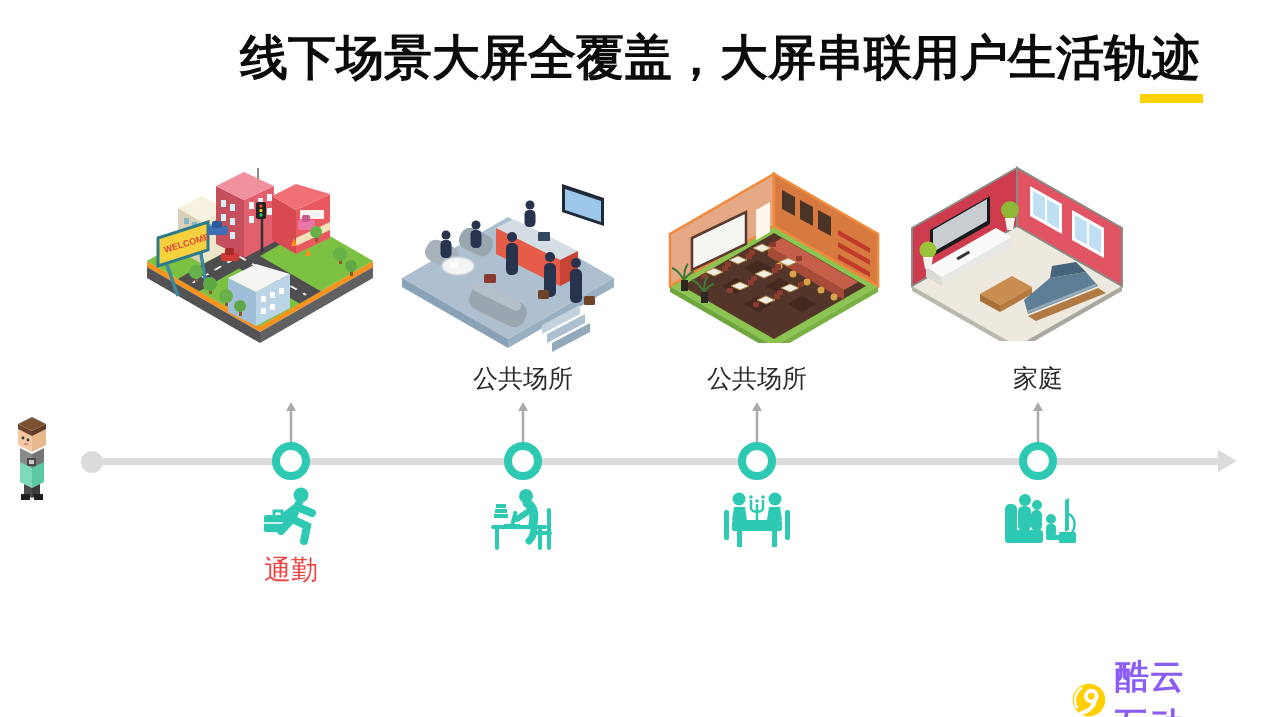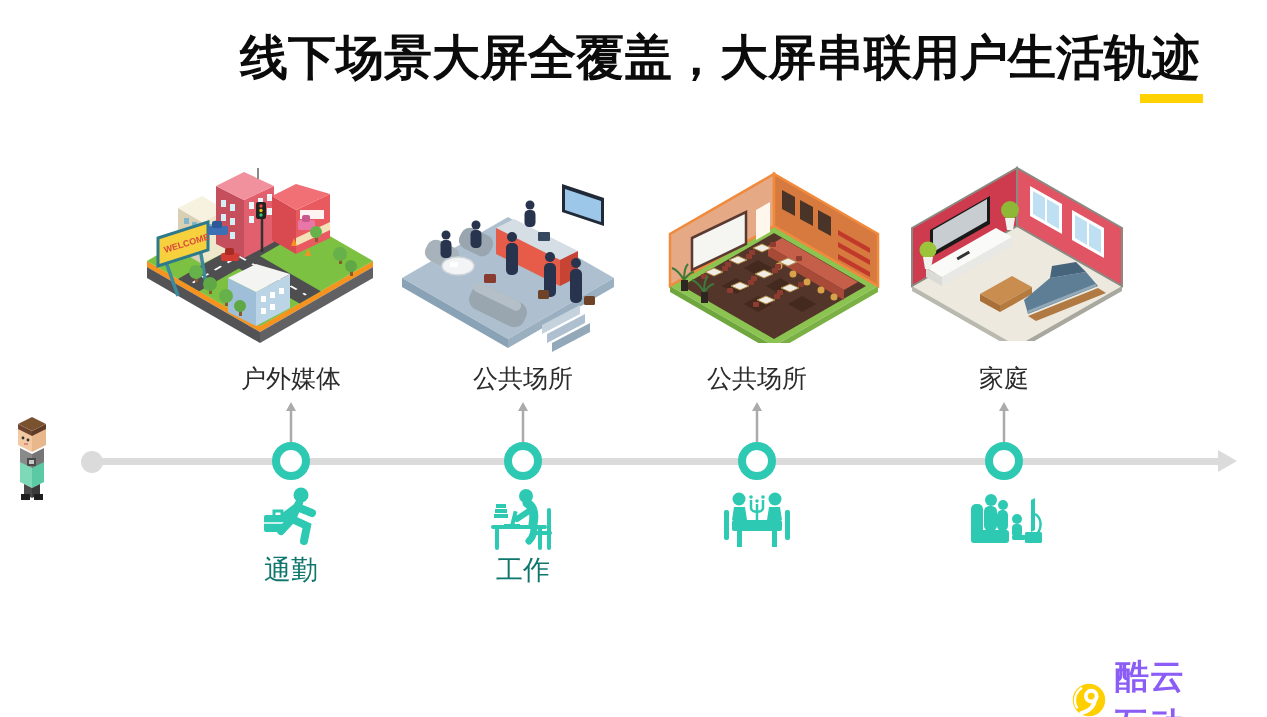--- a/index.html
+++ b/index.html
@@ -29,21 +29,21 @@
 
   
   .stop { position:absolute; top:362px; width:160px; height:225px; z-index:2; }
   .stop .location { position:absolute; top:0; left:0; width:160px; text-align:center;
     font-size:25px; color:#2b2b2b; }
   .stop .connector { position:absolute; top:40px; left:74px; }
   .stop .ring { position:absolute; top:80px; left:61px; width:38px; height:38px; border-radius:50%;
     background:#ffffff; border:8px solid #2EC9B2; }
   .stop .act-icon { position:absolute; top:124px; left:45px; }
   .stop .activity { position:absolute; top:190px; left:0; width:160px; text-align:center;
-    font-size:27px; color:#0f766e;font-family:Liberation Serif, serif; }
+    font-size:27px; color:#ef4444;font-family:Liberation Serif, serif; }
 
   
   .walker { position:absolute; left:8px; top:414px; z-index:2; }
 
   
   .logo { position:absolute; left:1072px; top:652px; display:flex; align-items:center; gap:9px; }
   .logo .logo-text { font-size:34px; font-weight:700; color:#8b5cf6; letter-spacing:1px; line-height:48px; }
 </style>
 </head>
 <body>
@@ -345,21 +345,20 @@
       <rect x="21" y="46" width="5" height="4" fill="#C9C9C9"></rect>
     <polygon points="12,48 24,54 24,74 12,68" fill="#7ED9B8"></polygon>
     <polygon points="24,54 36,48 36,68 24,74" fill="#5BC9A4"></polygon>
     <polygon points="16,70 24,74 24,84 16,80" fill="#4A4A4A"></polygon>
     <polygon points="24,74 32,70 32,80 24,84" fill="#3A3A3A"></polygon>
     <rect x="13" y="80" width="9" height="6" fill="#1E1E1E"></rect>
       <rect x="26" y="80" width="9" height="6" fill="#1E1E1E"></rect>
   </svg>
 
   <div class="stop" style="left:211px">
-    <div class="location">户外媒体</div>
     <svg class="connector" width="12" height="40" viewBox="0 0 12 40">
       <polygon points="6,0 11,9 1,9" fill="#ABABAB"></polygon>
         <line x1="6" y1="8" x2="6" y2="40" stroke="#ABABAB" stroke-width="2.5"></line>
     </svg>
     <div class="ring"></div>
     <svg class="act-icon" width="70" height="64" viewBox="0 0 70 64">
       <g fill="#2EC9B2">
         <circle cx="45" cy="9" r="7.5"></circle>
         <rect x="8" y="29" width="22" height="17" rx="2"></rect>
       </g>
@@ -396,21 +395,20 @@
         <path d="M39 17 C46 21 47 28 45 38" stroke-width="9"></path>
         <path d="M41 25 L29 33" stroke-width="6"></path>
         <path d="M45 38 Q48 48 41 55" stroke-width="7"></path>
         <line x1="5" y1="41" x2="57" y2="41" stroke-width="4"></line>
         <line x1="9" y1="41" x2="9" y2="62" stroke-width="4"></line>
         <line x1="52" y1="41" x2="52" y2="62" stroke-width="4"></line>
         <line x1="61" y1="24" x2="61" y2="62" stroke-width="4"></line>
         <line x1="48" y1="47" x2="62" y2="47" stroke-width="4"></line>
       </g>
     </svg>
-    <div class="activity">工作</div>
   </div>
 
   <div class="stop" style="left:677px">
     <div class="location">公共场所</div>
     <svg class="connector" width="12" height="40" viewBox="0 0 12 40">
       <polygon points="6,0 11,9 1,9" fill="#ABABAB"></polygon>
         <line x1="6" y1="8" x2="6" y2="40" stroke="#ABABAB" stroke-width="2.5"></line>
     </svg>
     <div class="ring"></div>
     <svg class="act-icon" width="70" height="64" viewBox="0 0 70 64">
@@ -430,21 +428,21 @@
         <line x1="29" y1="22" x2="29" y2="14"></line>
           <line x1="41" y1="22" x2="41" y2="14"></line>
         <path d="M29 22 C29 27 41 27 41 22"></path>
       </g>
       <circle cx="35" cy="15" r="1.8" fill="#2EC9B2"></circle>
         <circle cx="29" cy="11" r="1.8" fill="#2EC9B2"></circle>
         <circle cx="41" cy="11" r="1.8" fill="#2EC9B2"></circle>
     </svg>
   </div>
 
-  <div class="stop" style="left:924px">
+  <div class="stop" style="left:958px">
     <div class="location">家庭</div>
     <svg class="connector" width="12" height="40" viewBox="0 0 12 40">
       <polygon points="6,0 11,9 1,9" fill="#ABABAB"></polygon>
         <line x1="6" y1="8" x2="6" y2="40" stroke="#ABABAB" stroke-width="2.5"></line>
     </svg>
     <div class="ring"></div>
     <svg class="act-icon" width="78" height="64" viewBox="0 0 78 64">
       <g fill="#2EC9B2">
         <rect x="2" y="18" width="12" height="38" rx="5"></rect>
         <rect x="2" y="44" width="38" height="13" rx="3"></rect>

